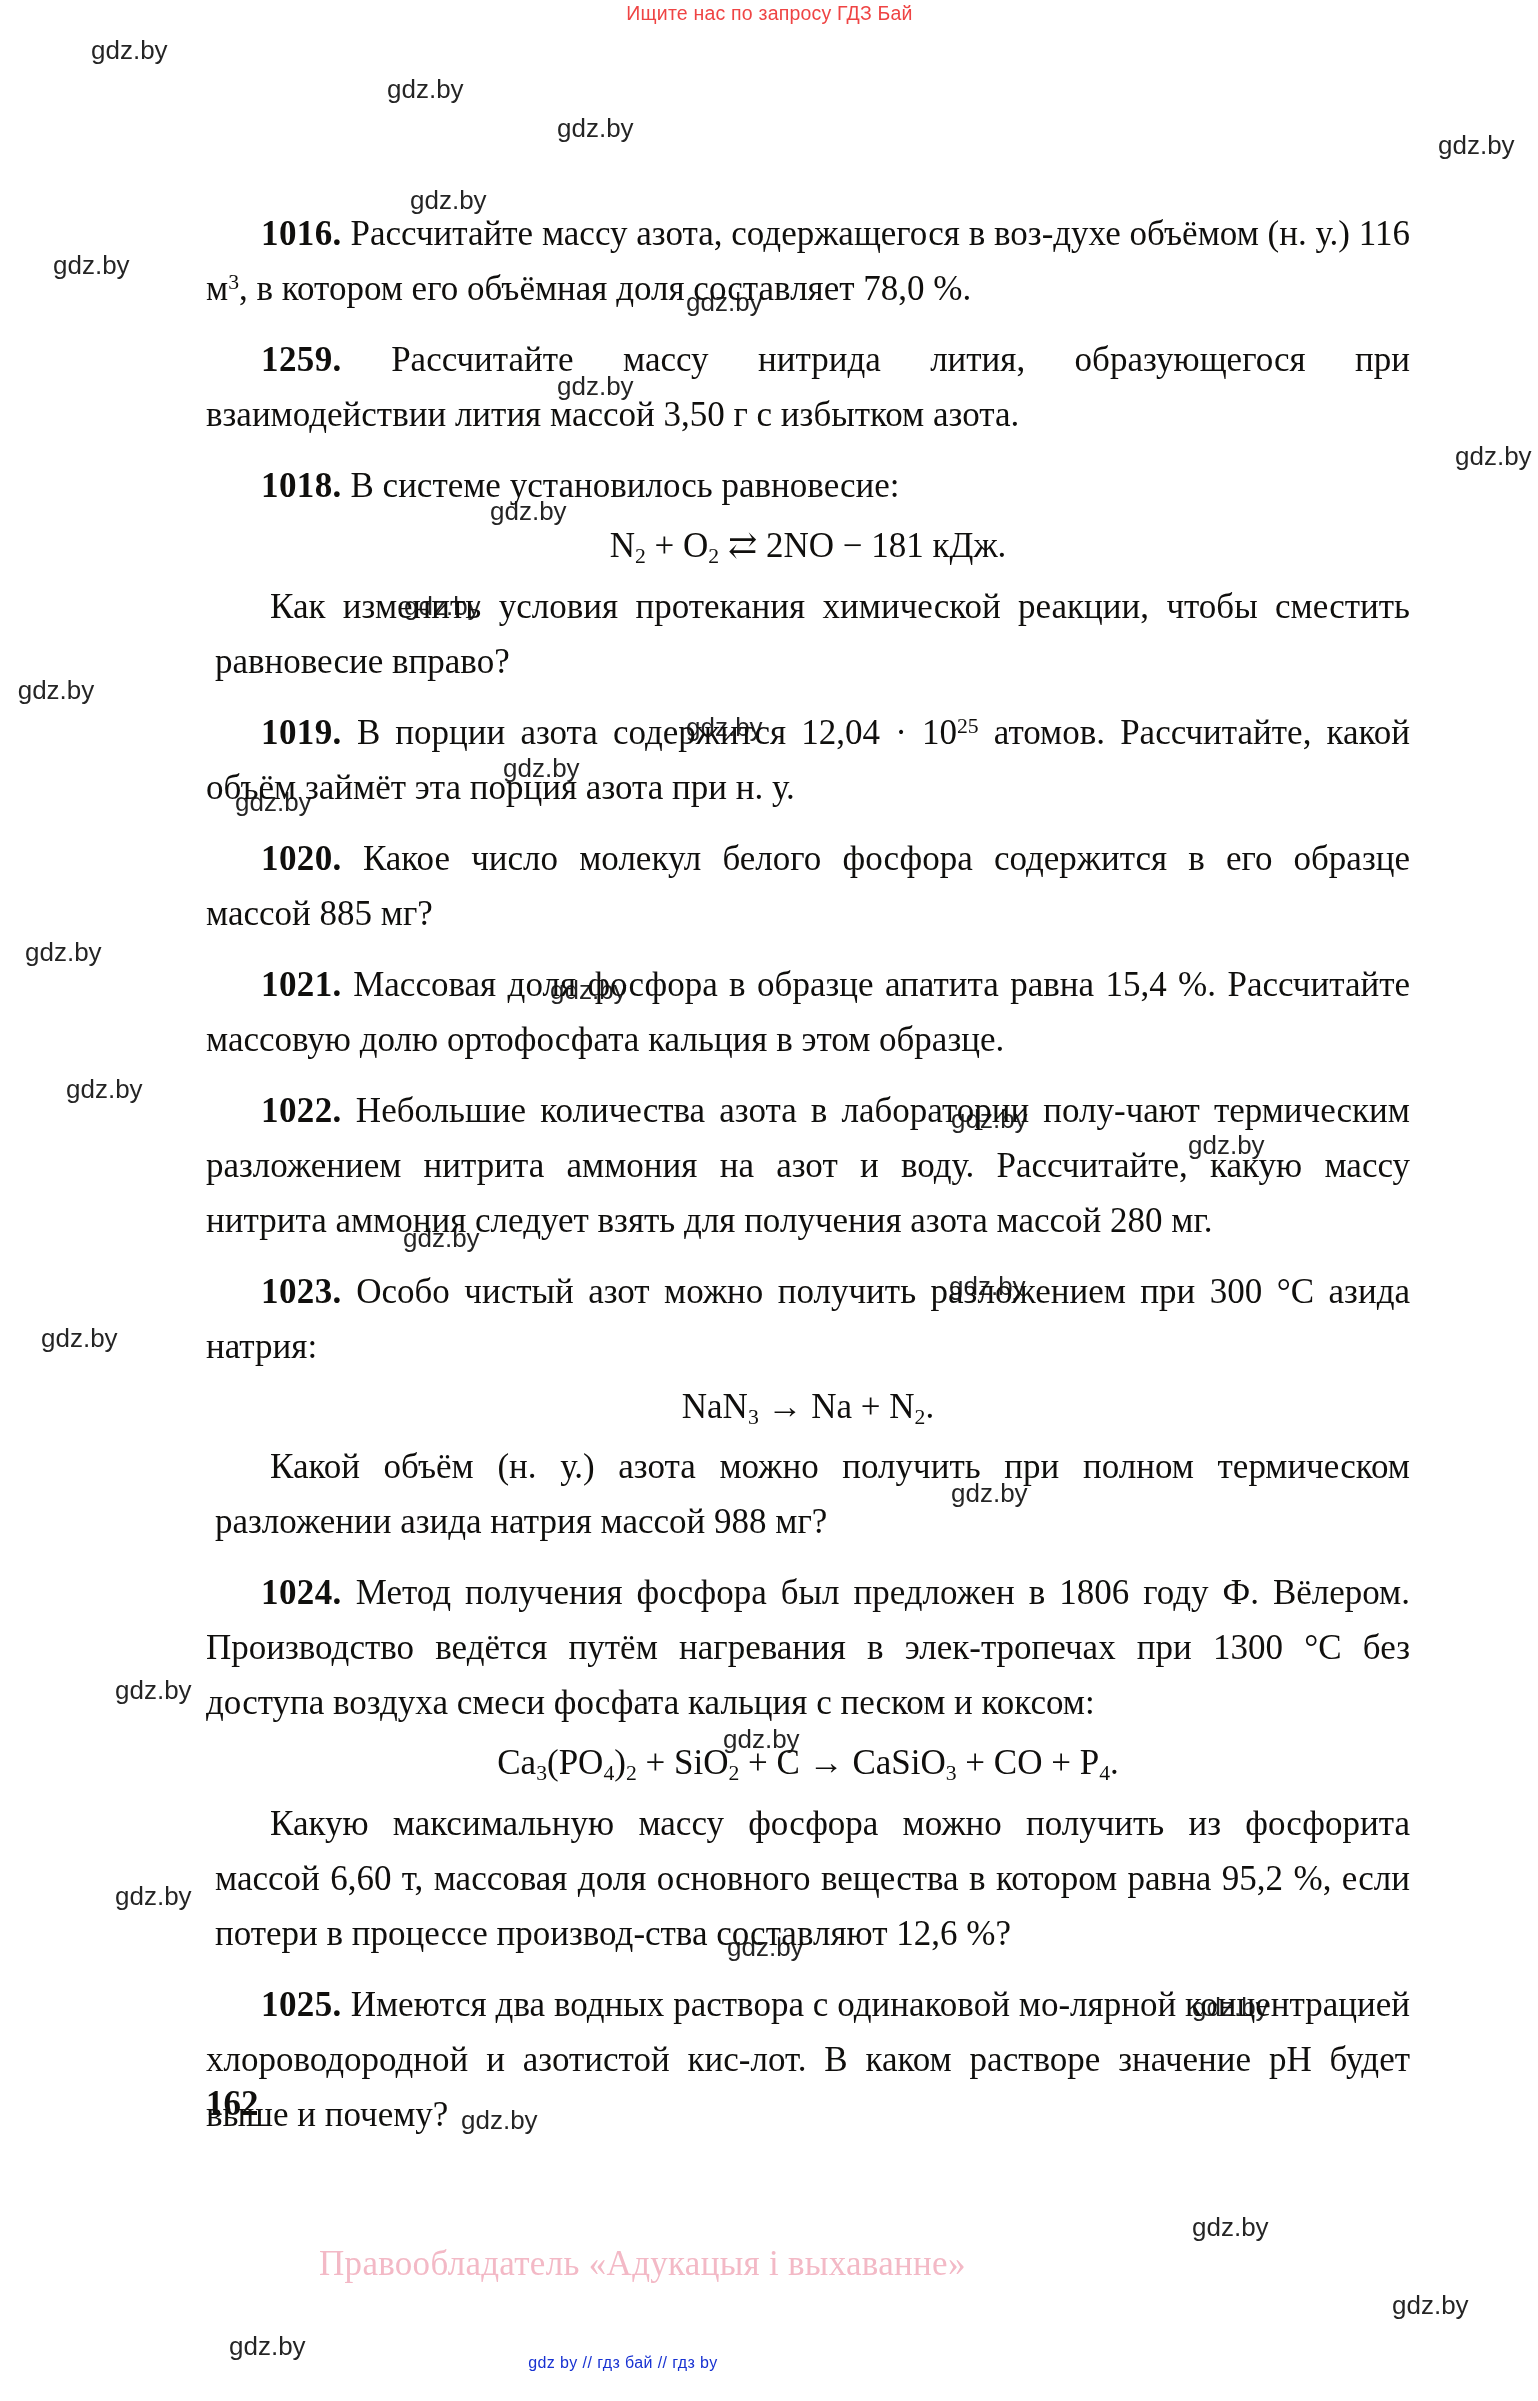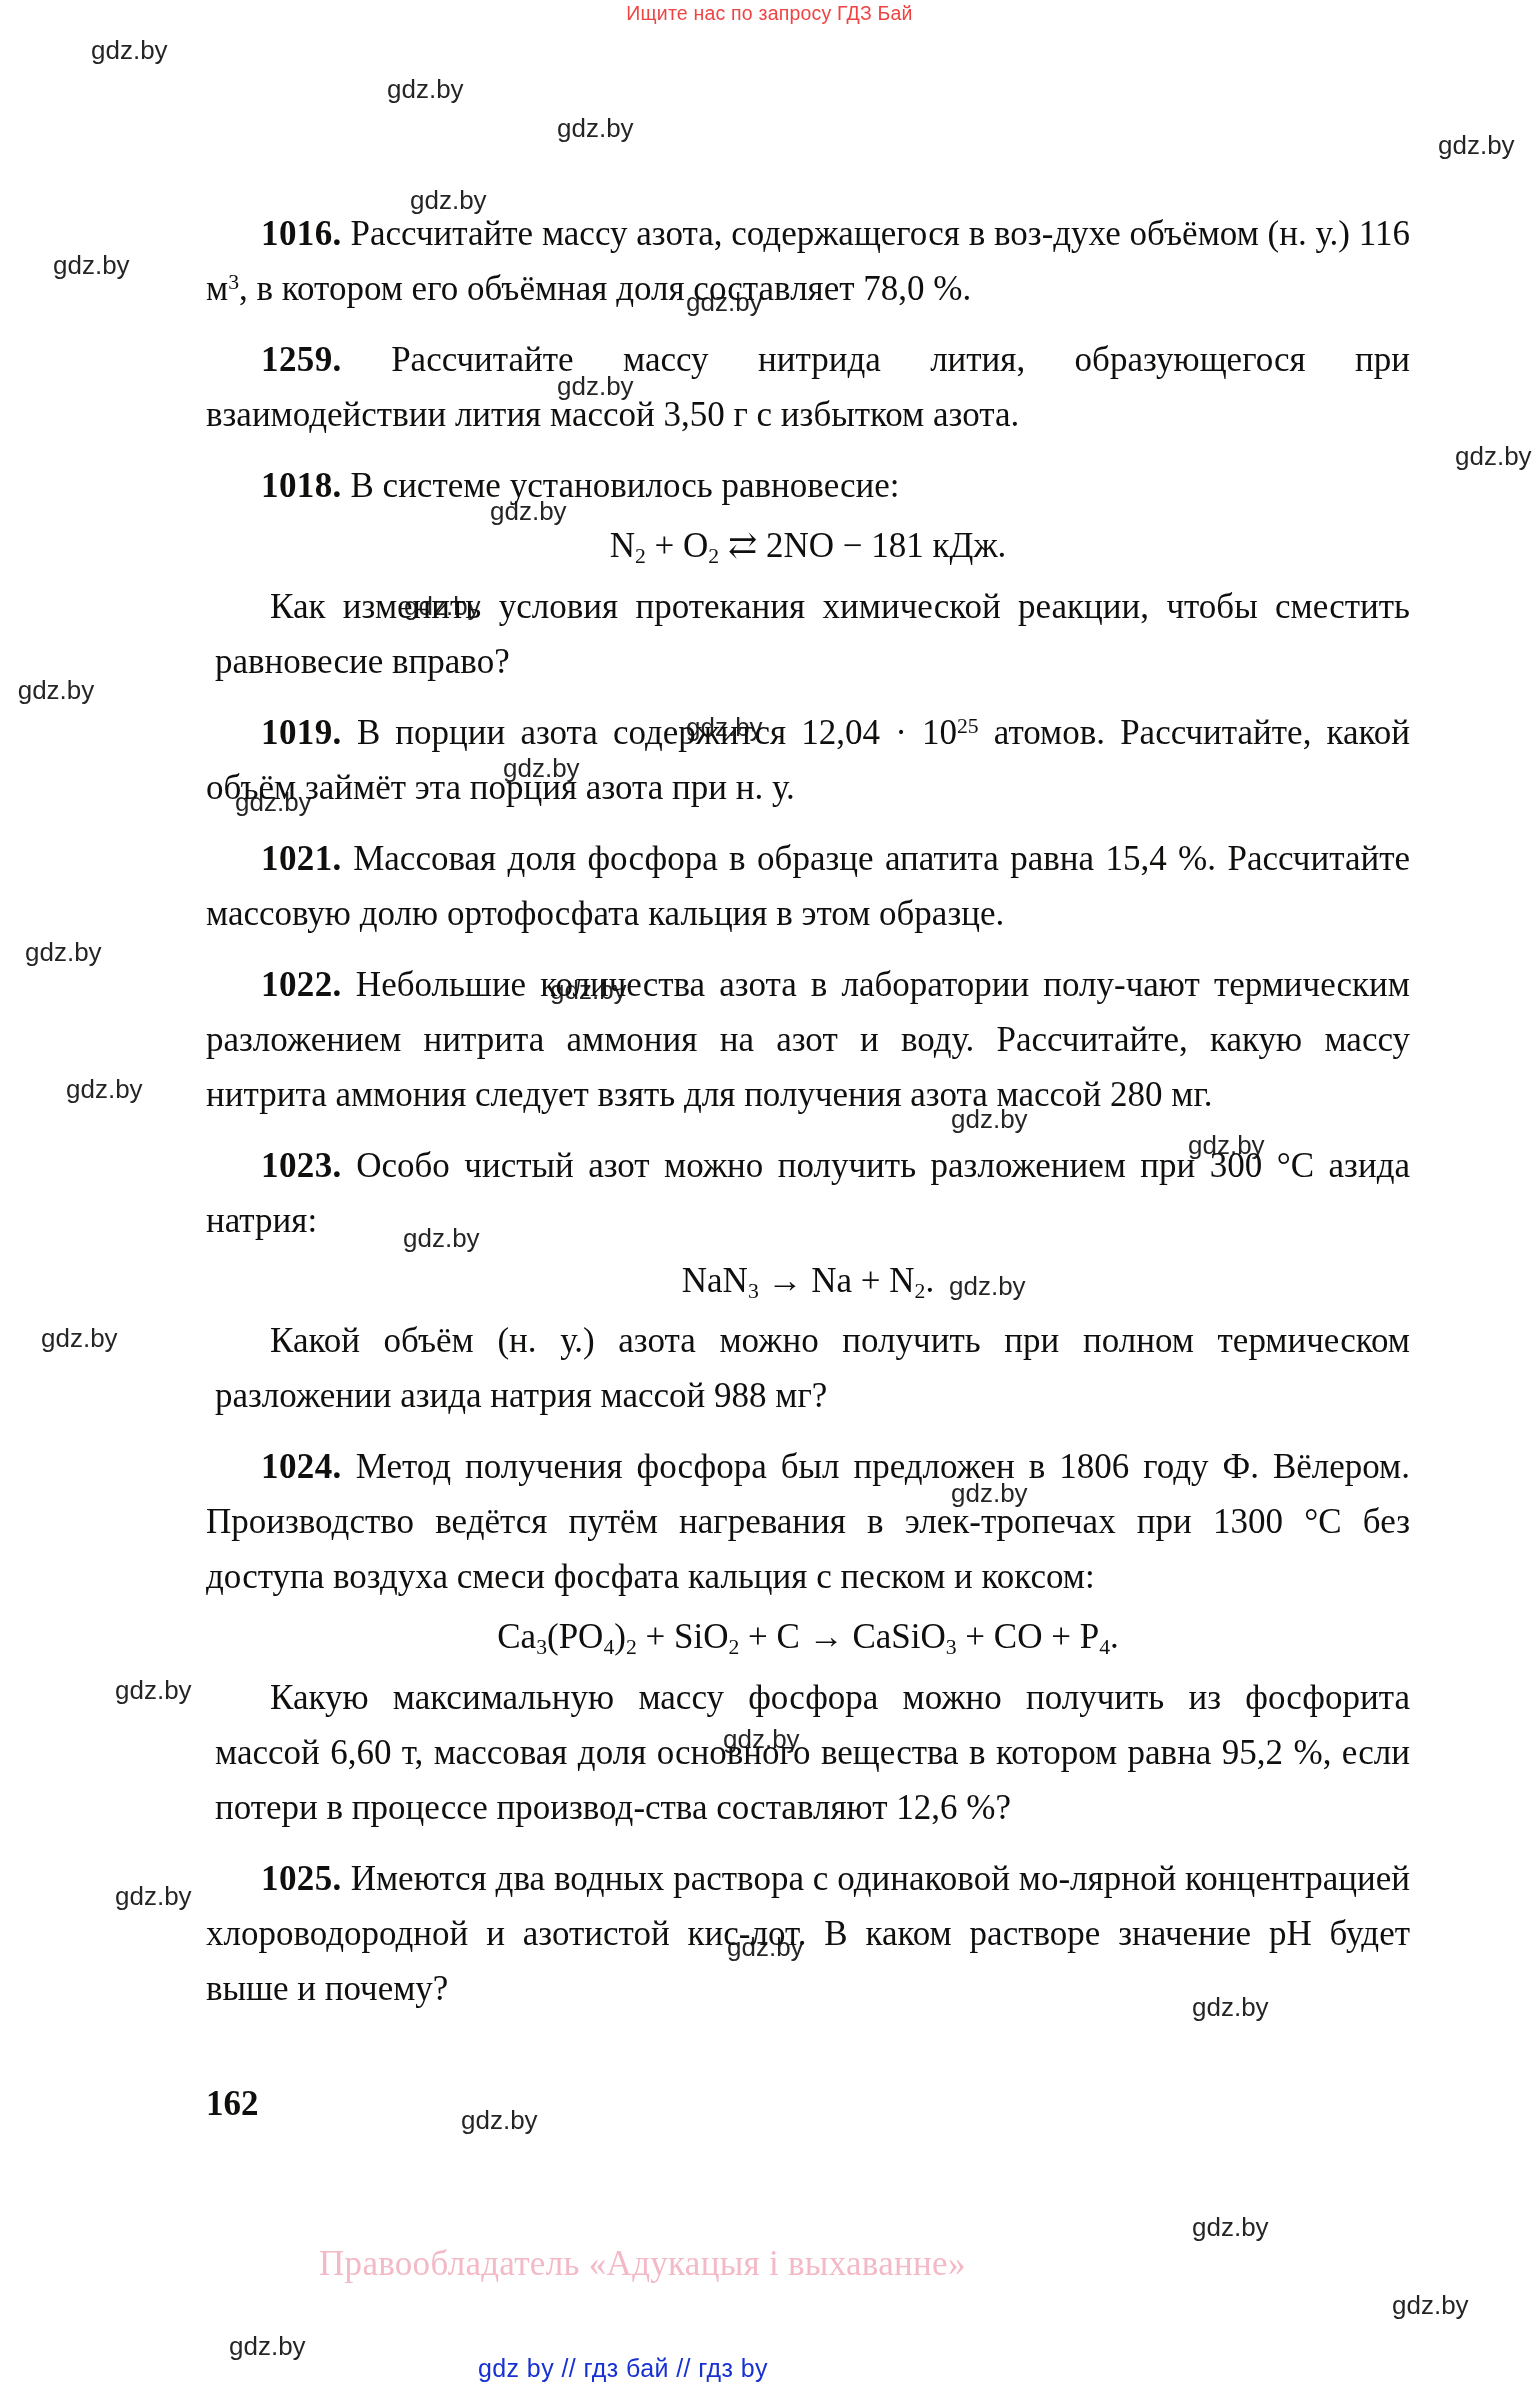--- a/index.html
+++ b/index.html
@@ -110,21 +110,21 @@
     letter-spacing: 0.3px;
   }
 
   .footer-link {
     position: absolute;
     left: 0;
     top: 2354px;
     width: 1246px;
     text-align: center;
     font-family: "Liberation Sans", "DejaVu Sans", sans-serif;
-    font-size: 25px;
+    font-size: 16px;
     color: #1832d2;
     white-space: nowrap;
     letter-spacing: 0.4px;
   }
 </style>
 </head>
 <body>
 
 <div id="page">
 
@@ -171,20 +171,21 @@
     <p class="task"><span class="tasknum">1016.</span><span> Рассчитайте массу азота, содержащегося в воз-духе объёмом (н. у.) 116 м</span><sup>3</sup><span>, в котором его объёмная доля составляет 78,0 %.</span></p>
 
     <p class="task"><span class="tasknum">1259.</span><span> Рассчитайте массу нитрида лития, образующегося при взаимодействии лития массой 3,50 г с избытком азота.</span></p>
 
     <p class="task tight"><span class="tasknum">1018.</span><span> В системе установилось равновесие:</span></p>
     <p class="equation"><span>N</span><sub>2</sub><span> + </span><span>O</span><sub>2</sub><span> ⇄ </span><span> 2NO − 181 кДж.</span></p>
     <p class="task cont"><span>Как изменить условия протекания химической реакции, чтобы сместить равновесие вправо?</span></p>
 
     <p class="task"><span class="tasknum">1019.</span><span> В порции азота содержится 12,04 · 10</span><sup>25</sup><span> атомов. Рассчитайте, какой объём займёт эта порция азота при н. у.</span></p>
 
+    <p class="task"><span class="tasknum">1020.</span><span> Какое число молекул белого фосфора содержится в его образце массой 885 мг?</span></p>
 
     <p class="task"><span class="tasknum">1021.</span><span> Массовая доля фосфора в образце апатита равна 15,4 %. Рассчитайте массовую долю ортофосфата кальция в этом образце.</span></p>
 
     <p class="task"><span class="tasknum">1022.</span><span> Небольшие количества азота в лаборатории полу-чают термическим разложением нитрита аммония на азот и воду. Рассчитайте, какую массу нитрита аммония следует взять для получения азота массой 280 мг.</span></p>
 
     <p class="task tight"><span class="tasknum">1023.</span><span> Особо чистый азот можно получить разложением при 300 °C азида натрия:</span></p>
     <p class="equation"><span>NaN</span><sub>3</sub><span> → </span><span>Na + N</span><sub>2</sub><span>.</span></p>
     <p class="task cont"><span>Какой объём (н. у.) азота можно получить при полном термическом разложении азида натрия массой 988 мг?</span></p>
 
     <p class="task tight"><span class="tasknum">1024.</span><span> Метод получения фосфора был предложен в 1806 году Ф. Вёлером. Производство ведётся путём нагревания в элек-тропечах при 1300 °C без доступа воздуха смеси фосфата кальция с песком и коксом:</span></p>

